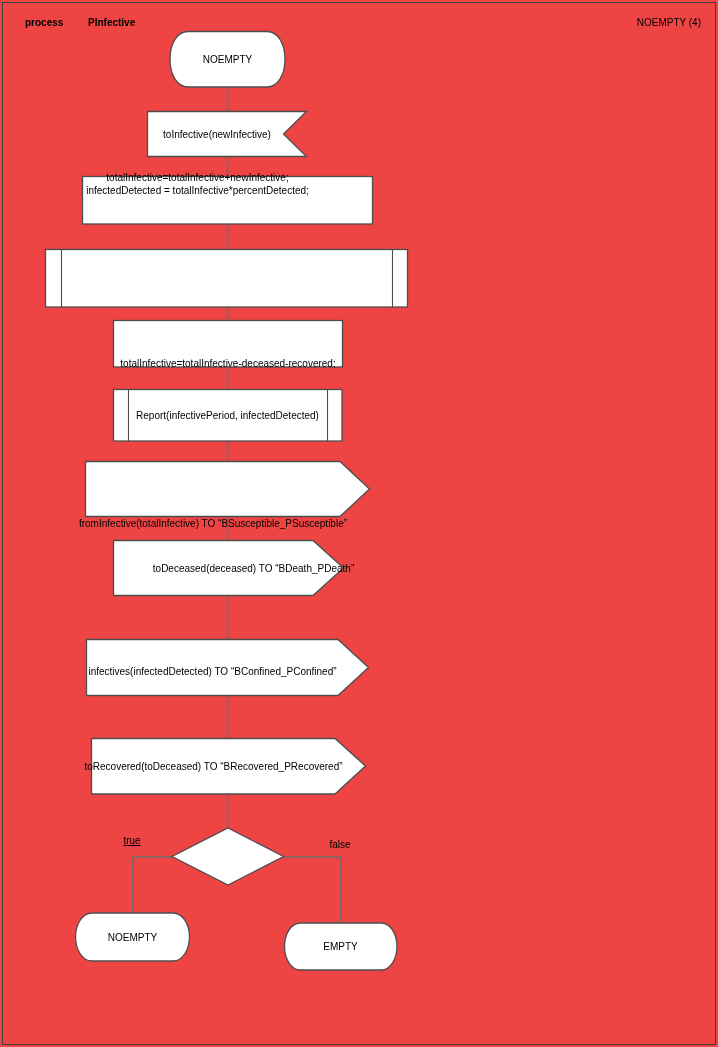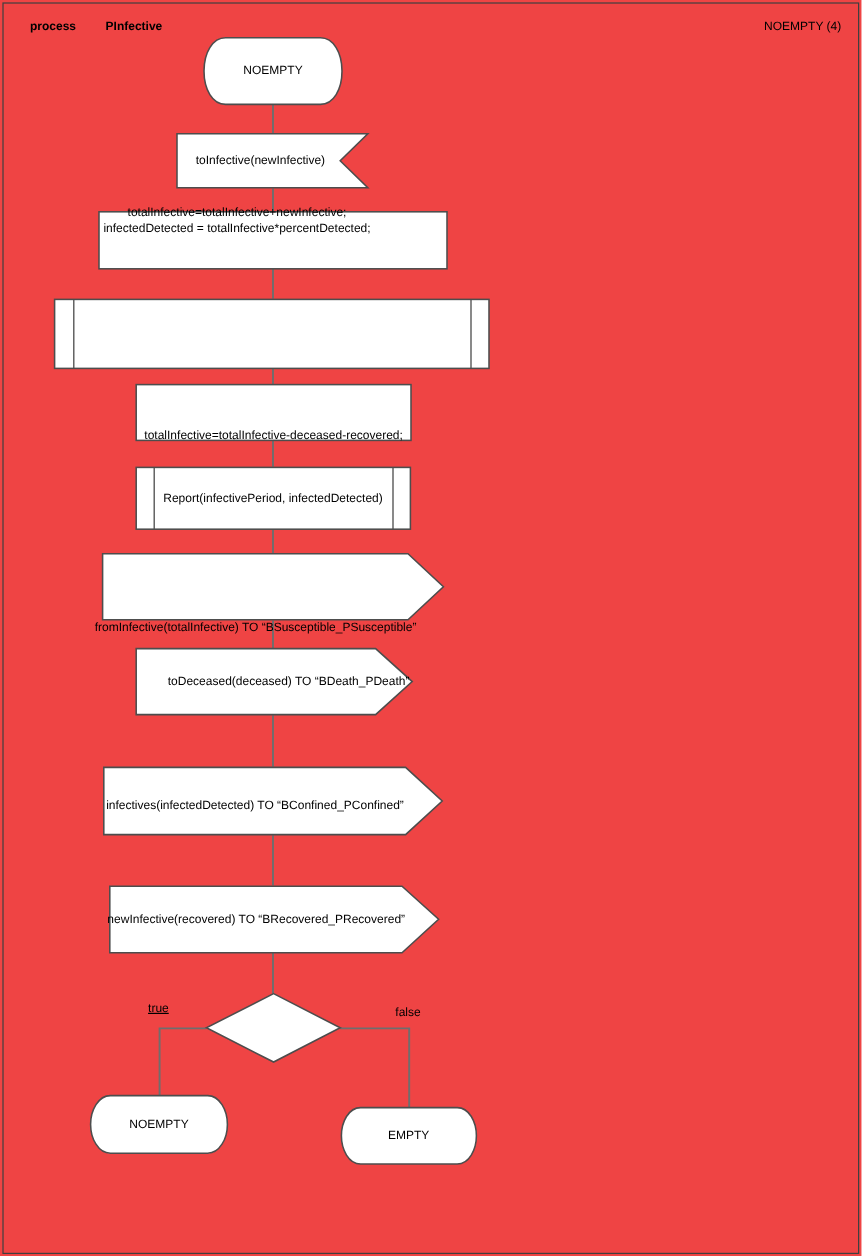--- a/index.html
+++ b/index.html
@@ -115,25 +115,25 @@
     <div>infectedDetected = totalInfective*percentDetected;</div>
   </div>
 
 
   <div class="lbl" style="left:113px; top:320px; width:230px; height:47px;margin-top:20px;">totalInfective=totalInfective-deceased-recovered;</div>
 
   <div class="lbl" style="left:128px; top:389px; width:199px; height:52px;">Report(infectivePeriod, infectedDetected)</div>
 
   <div class="lbl" style="left:85px; top:461px; width:256px; height:40px;margin-top:42px;">fromInfective(totalInfective) TO “BSusceptible_PSusceptible”</div>
 
-  <div class="lbl" style="left:99px; top:540px; width:201px; height:56px;padding-left:41px;">toDeceased(deceased) TO “BDeath_PDeath”</div>
+  <div class="lbl" style="left:112px; top:540px; width:201px; height:56px;padding-left:41px;">toDeceased(deceased) TO “BDeath_PDeath”</div>
 
   <div class="lbl" style="left:86px; top:639px; width:253px; height:64px;">infectives(infectedDetected) TO “BConfined_PConfined”</div>
 
-  <div class="lbl" style="left:91px; top:738px; width:245px; height:56px;">newInfective(recovered) TO “BRecovered_PRecovered”</div>
+  <div class="lbl" style="left:91px; top:738px; width:245px; height:56px;">toRecovered(toDeceased) TO “BRecovered_PRecovered”</div>
 
 
   <div class="lbl" style="left:112px; top:833px; width:40px; height:14px;text-decoration:underline;">true</div>
 
   <div class="lbl" style="left:320px; top:837px; width:40px; height:14px;">false</div>
 
   <div class="lbl" style="left:75px; top:913px; width:115px; height:48px;">NOEMPTY</div>
 
   <div class="lbl" style="left:284px; top:923px; width:113px; height:47px;">EMPTY</div>
 </div>

